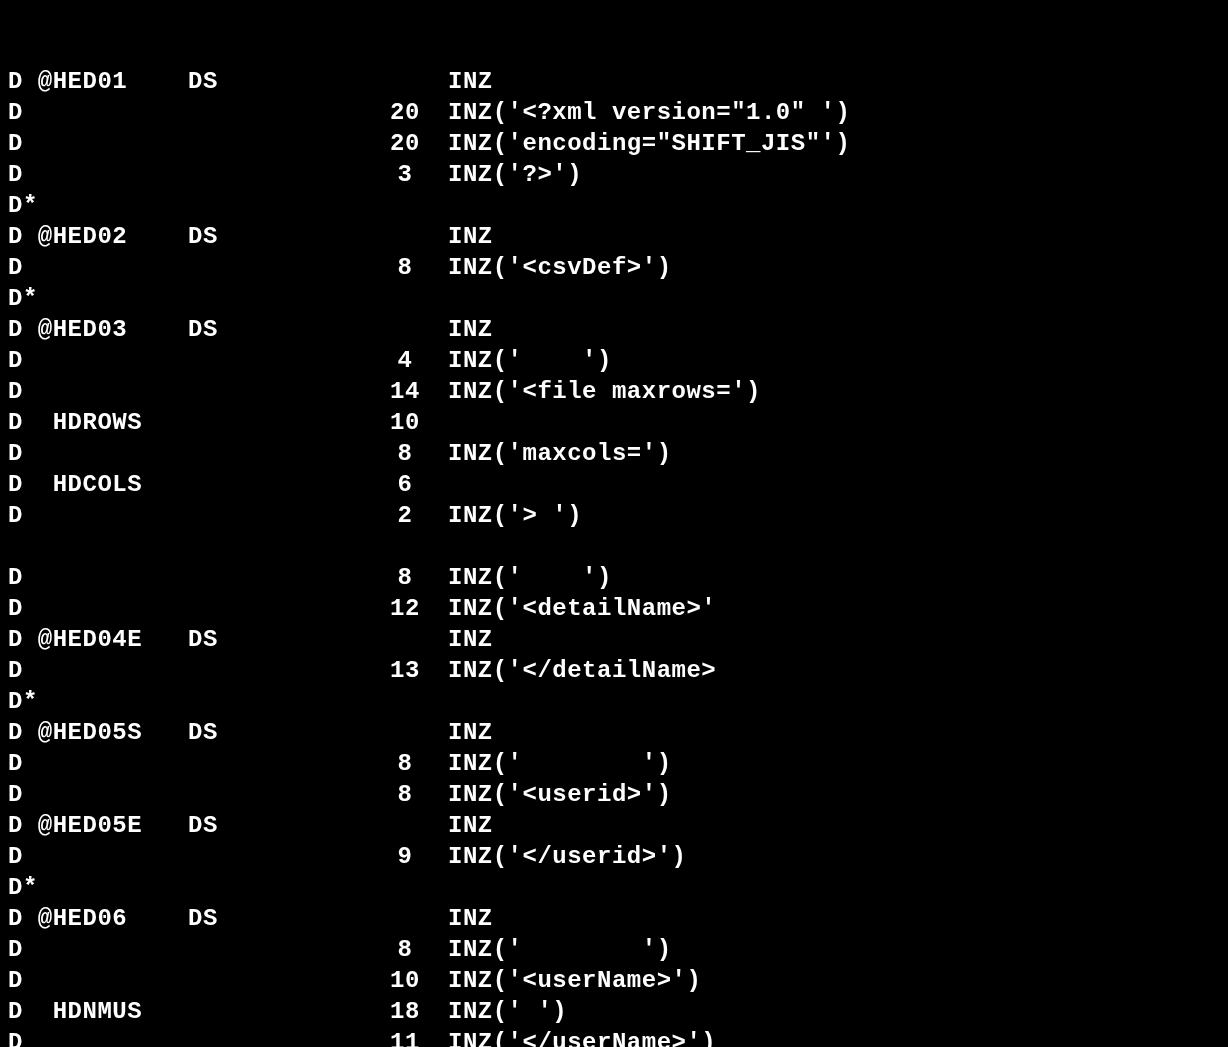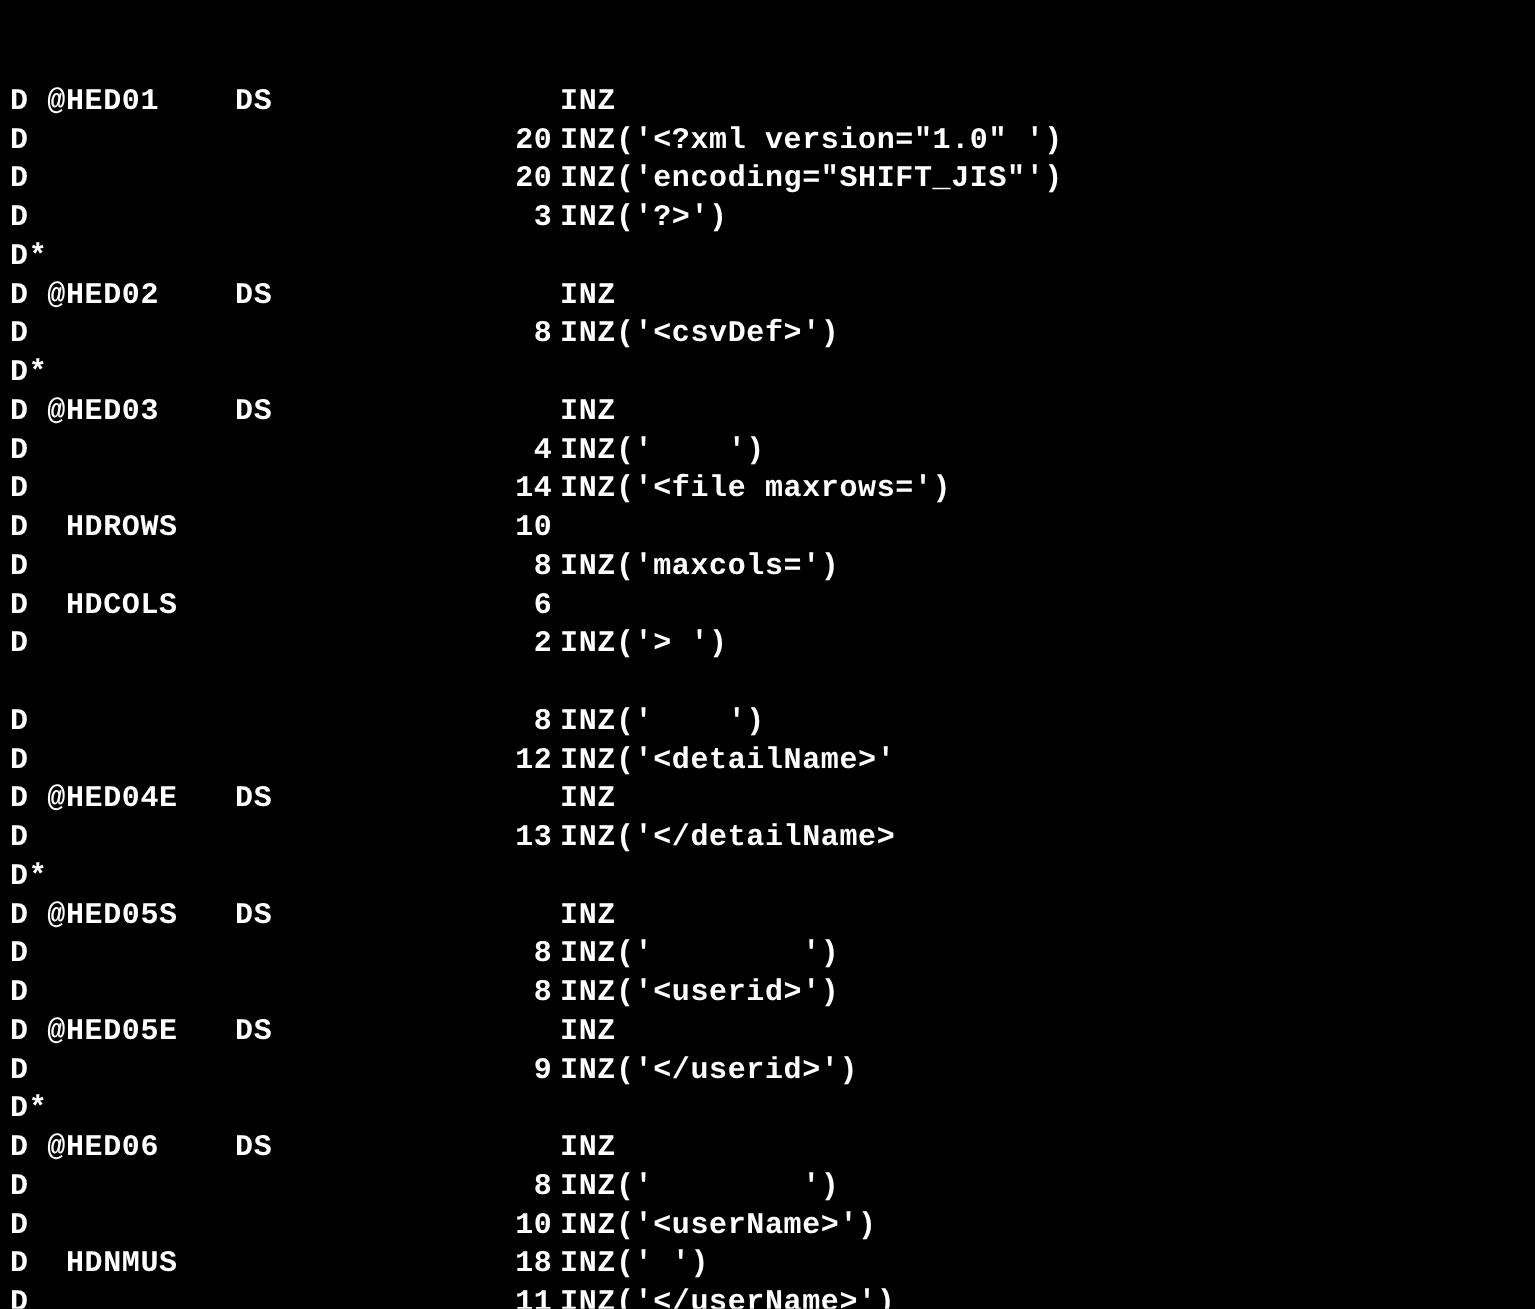--- a/index.html
+++ b/index.html
@@ -17,21 +17,21 @@
     width: 1228px;
     height: 1047px;
     background: #000;
     padding: 4px 0 0 8px;
     box-sizing: border-box;
     white-space: pre;
   }
   .row { height: 31px; }
   .c1  { display:inline-block; width: 180px; vertical-align: top; }
   .c2  { display:inline-block; width: 180px; vertical-align: top; }
-  .c3  { display:inline-block; width: 80px;  vertical-align: top; text-align: right; padding-right: 6px; box-sizing: border-box;}
+  .c3  { display:inline-block; width: 80px;  vertical-align: top; text-align: center; padding-right: 6px; box-sizing: border-box;}
   .c4  { display:inline-block; vertical-align: top; }
 </style>
 </head>
 <body>
 
 <div class="page">
   
 <div class="row"><span class="c1">D @HED01</span><span class="c2">DS</span><span class="c3"></span><span class="c4">INZ</span></div><div class="row"><span class="c1">D</span><span class="c2"></span><span class="c3">20</span><span class="c4">INZ('&lt;?xml version="1.0" ')</span></div><div class="row"><span class="c1">D</span><span class="c2"></span><span class="c3">20</span><span class="c4">INZ('encoding="SHIFT_JIS"')</span></div><div class="row"><span class="c1">D</span><span class="c2"></span><span class="c3">3</span><span class="c4">INZ('?&gt;')</span></div><div class="row"><span class="c1">D*</span><span class="c2"></span><span class="c3"></span><span class="c4"></span></div><div class="row"><span class="c1">D @HED02</span><span class="c2">DS</span><span class="c3"></span><span class="c4">INZ</span></div><div class="row"><span class="c1">D</span><span class="c2"></span><span class="c3">8</span><span class="c4">INZ('&lt;csvDef&gt;')</span></div><div class="row"><span class="c1">D*</span><span class="c2"></span><span class="c3"></span><span class="c4"></span></div><div class="row"><span class="c1">D @HED03</span><span class="c2">DS</span><span class="c3"></span><span class="c4">INZ</span></div><div class="row"><span class="c1">D</span><span class="c2"></span><span class="c3">4</span><span class="c4">INZ('    ')</span></div><div class="row"><span class="c1">D</span><span class="c2"></span><span class="c3">14</span><span class="c4">INZ('&lt;file maxrows=')</span></div><div class="row"><span class="c1">D  HDROWS</span><span class="c2"></span><span class="c3">10</span><span class="c4"></span></div><div class="row"><span class="c1">D</span><span class="c2"></span><span class="c3">8</span><span class="c4">INZ('maxcols=')</span></div><div class="row"><span class="c1">D  HDCOLS</span><span class="c2"></span><span class="c3">6</span><span class="c4"></span></div><div class="row"><span class="c1">D</span><span class="c2"></span><span class="c3">2</span><span class="c4">INZ('&gt; ')</span></div><div class="row"><span class="c1"></span><span class="c2"></span><span class="c3"></span><span class="c4"></span></div><div class="row"><span class="c1">D</span><span class="c2"></span><span class="c3">8</span><span class="c4">INZ('    ')</span></div><div class="row"><span class="c1">D</span><span class="c2"></span><span class="c3">12</span><span class="c4">INZ('&lt;detailName&gt;'</span></div><div class="row"><span class="c1">D @HED04E</span><span class="c2">DS</span><span class="c3"></span><span class="c4">INZ</span></div><div class="row"><span class="c1">D</span><span class="c2"></span><span class="c3">13</span><span class="c4">INZ('&lt;/detailName&gt;</span></div><div class="row"><span class="c1">D*</span><span class="c2"></span><span class="c3"></span><span class="c4"></span></div><div class="row"><span class="c1">D @HED05S</span><span class="c2">DS</span><span class="c3"></span><span class="c4">INZ</span></div><div class="row"><span class="c1">D</span><span class="c2"></span><span class="c3">8</span><span class="c4">INZ('        ')</span></div><div class="row"><span class="c1">D</span><span class="c2"></span><span class="c3">8</span><span class="c4">INZ('&lt;userid&gt;')</span></div><div class="row"><span class="c1">D @HED05E</span><span class="c2">DS</span><span class="c3"></span><span class="c4">INZ</span></div><div class="row"><span class="c1">D</span><span class="c2"></span><span class="c3">9</span><span class="c4">INZ('&lt;/userid&gt;')</span></div><div class="row"><span class="c1">D*</span><span class="c2"></span><span class="c3"></span><span class="c4"></span></div><div class="row"><span class="c1">D @HED06</span><span class="c2">DS</span><span class="c3"></span><span class="c4">INZ</span></div><div class="row"><span class="c1">D</span><span class="c2"></span><span class="c3">8</span><span class="c4">INZ('        ')</span></div><div class="row"><span class="c1">D</span><span class="c2"></span><span class="c3">10</span><span class="c4">INZ('&lt;userName&gt;')</span></div><div class="row"><span class="c1">D  HDNMUS</span><span class="c2"></span><span class="c3">18</span><span class="c4">INZ(' ')</span></div><div class="row"><span class="c1">D</span><span class="c2"></span><span class="c3">11</span><span class="c4">INZ('&lt;/userName&gt;')</span></div></div>
 
 </body></html>

